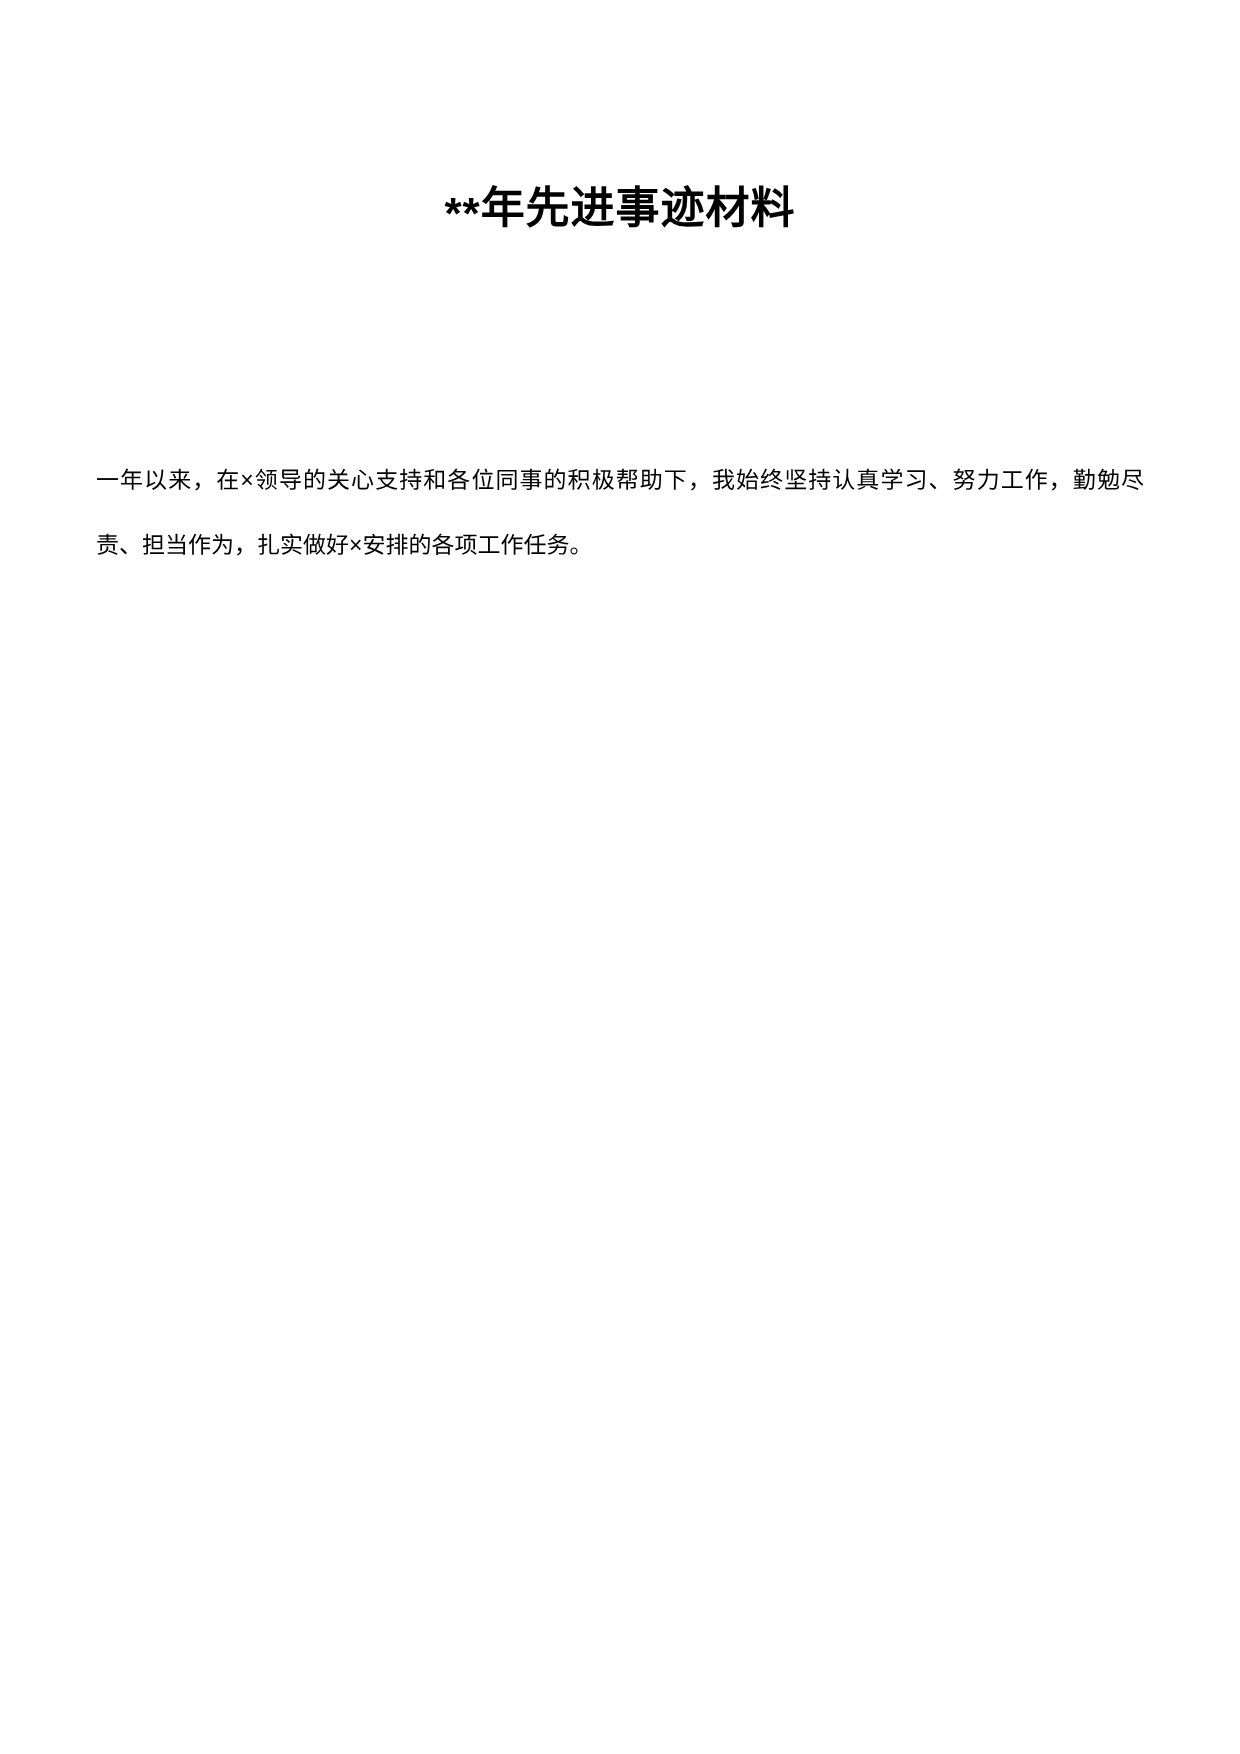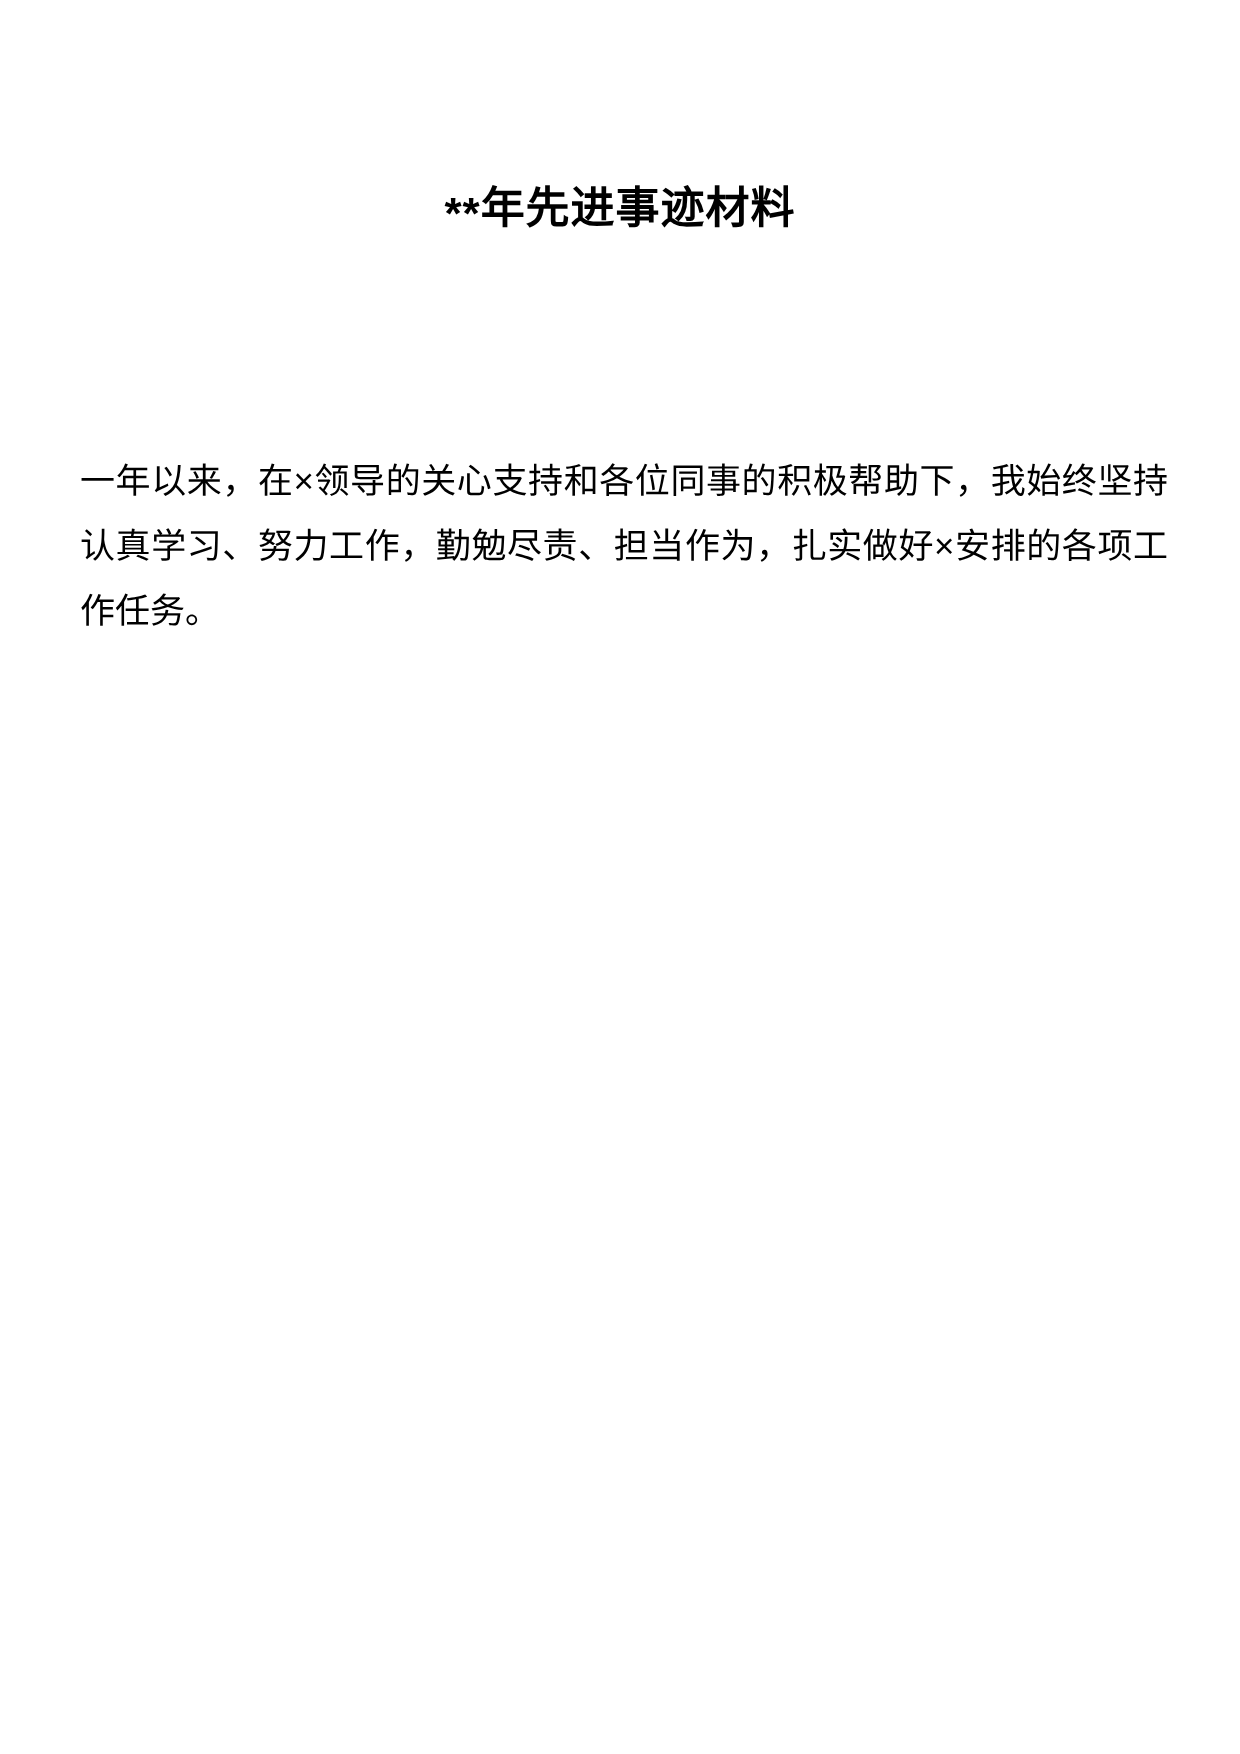--- a/index.html
+++ b/index.html
@@ -5,21 +5,21 @@
   html, body {
     margin: 0;
     padding: 0;
     background: #ffffff;
   }
   .page {
     position: relative;
     width: 1240px;
     height: 1754px;
     box-sizing: border-box;
-    padding: 0 72px;
+    padding: 0 96px;
     background: #ffffff;
     color: #000000;
     font-family: "Liberation Sans", sans-serif;
     overflow: hidden;
   }
   .doc-title {
     margin: 175px 0 0 0;
     text-align: center;
     font-size: 44px;
     line-height: 66px;
@@ -30,22 +30,22 @@
   .doc-title .title-prefix {
     display: inline-block;
     position: relative;
     top: 0.14em;
     font-weight: 700;
   }
   .paragraphs {
     margin-top: 207px;
   }
   .paragraphs p {
-    margin: 0 0 65px 8px;
-    font-size: 35px;
+    margin: 0 0 65px 0;
+    font-size: 23px;
     line-height: 65px;
     text-align: justify;
     text-justify: inter-ideograph;
     word-break: break-all;
     overflow-wrap: break-word;
   }
   .paragraphs p:last-child {
     margin-bottom: 0;
   }
 </style>

